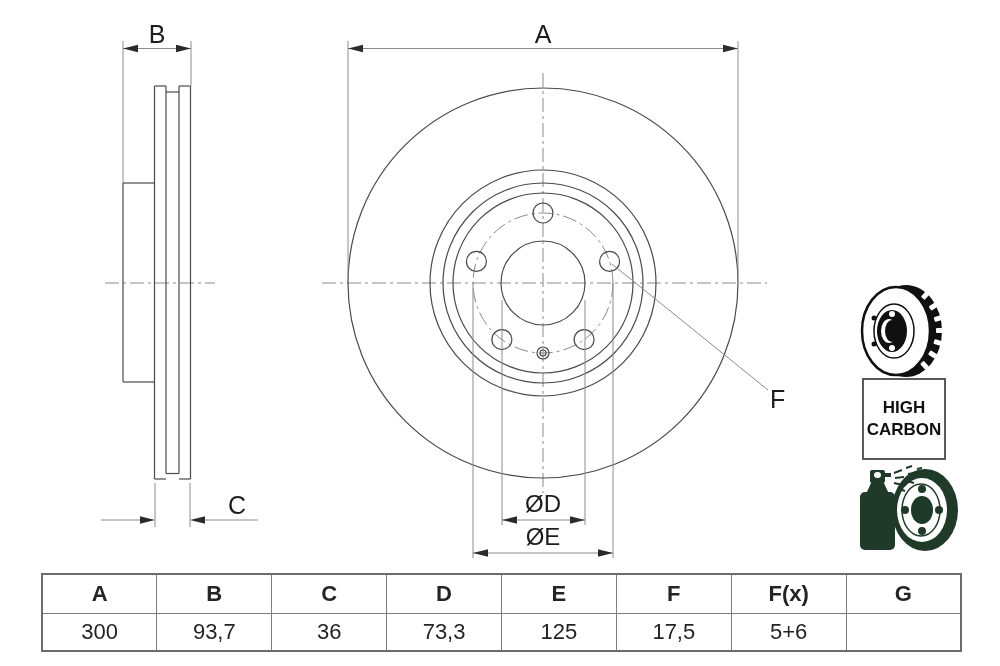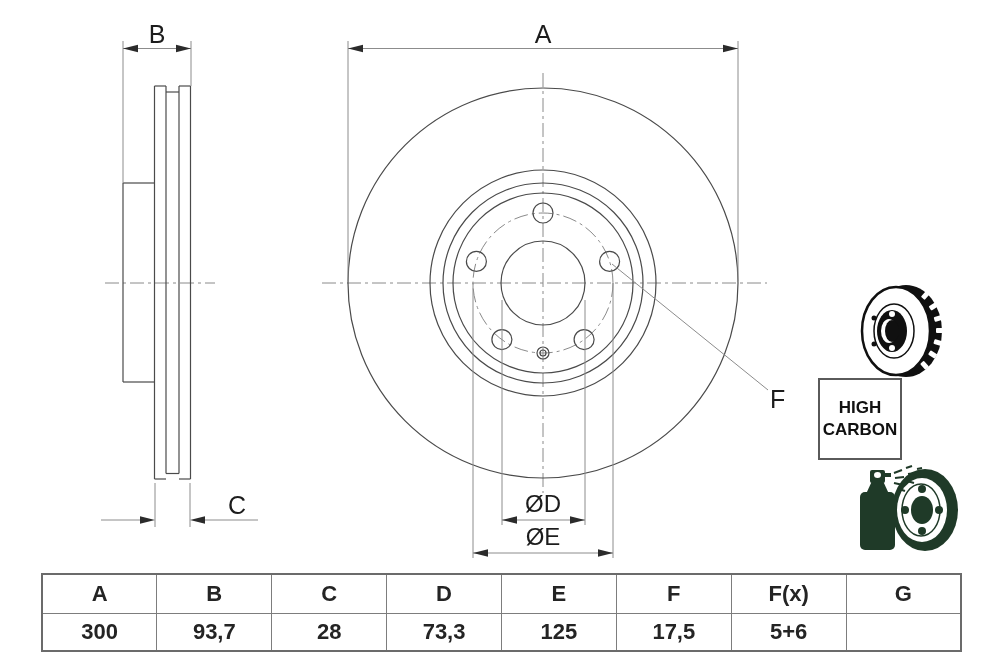--- a/index.html
+++ b/index.html
@@ -14,35 +14,35 @@
   }
   .dim-text-small{
     font-family:"Liberation Sans",sans-serif;
     font-size:24px;fill:#1c1c1c;
   }
   .thin{stroke:#8c8c8c;stroke-width:1;fill:none;}
   .draw{stroke:#4a4a4a;stroke-width:1.2;fill:none;}
   .center{stroke:#8a8a8a;stroke-width:1;fill:none;stroke-dasharray:14 4 3 4;}
   .arrow{fill:#2b2b2b;stroke:none;}
   .high-carbon-box{
-    position:absolute;left:818px;top:378px;width:84px;height:82px;
+    position:absolute;left:862px;top:378px;width:84px;height:82px;
     border:2px solid #5a5a5a;background:#fff;box-sizing:border-box;
     display:flex;align-items:center;justify-content:center;text-align:center;
     font-weight:bold;font-size:17px;line-height:1.3;color:#111;
   }
   .spec-table{
     position:absolute;left:41px;top:573px;width:921px;height:74px;
     border-collapse:collapse;table-layout:fixed;background:#fff;
   }
   .spec-table th,.spec-table td{
     border:1px solid #7d7d7d;text-align:center;vertical-align:middle;
     color:#242424;padding:0;
   }
   .spec-table th{font-size:22px;font-weight:bold;height:38px;}
-  .spec-table td{font-size:22px;font-weight:bold;height:36px;}
+  .spec-table td{font-size:22px;font-weight:normal;height:36px;}
   .spec-table{border:2px solid #6b6b6b;}
 </style>
 </head>
 <body>
 
 <div class="canvas">
 
   <svg class="drawing-svg" width="1000" height="566" viewBox="0 0 1000 566">
 
     <g>
@@ -220,21 +220,21 @@
         <th>E</th>
         <th>F</th>
         <th>F(x)</th>
         <th>G</th>
       </tr>
     </thead>
     <tbody>
       <tr>
         <td>300</td>
         <td>93,7</td>
-        <td>28</td>
+        <td>36</td>
         <td>73,3</td>
         <td>125</td>
         <td>17,5</td>
         <td>5+6</td>
         <td></td>
       </tr>
     </tbody>
   </table>
 
 </div>

